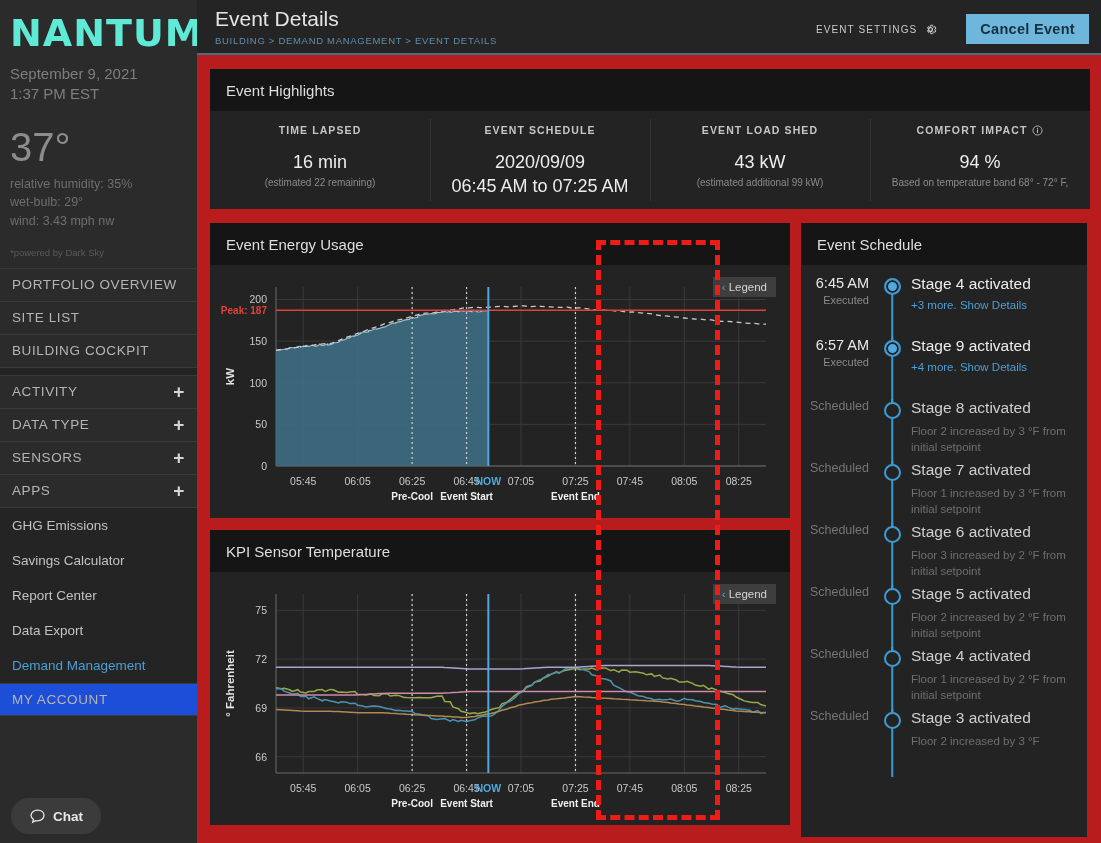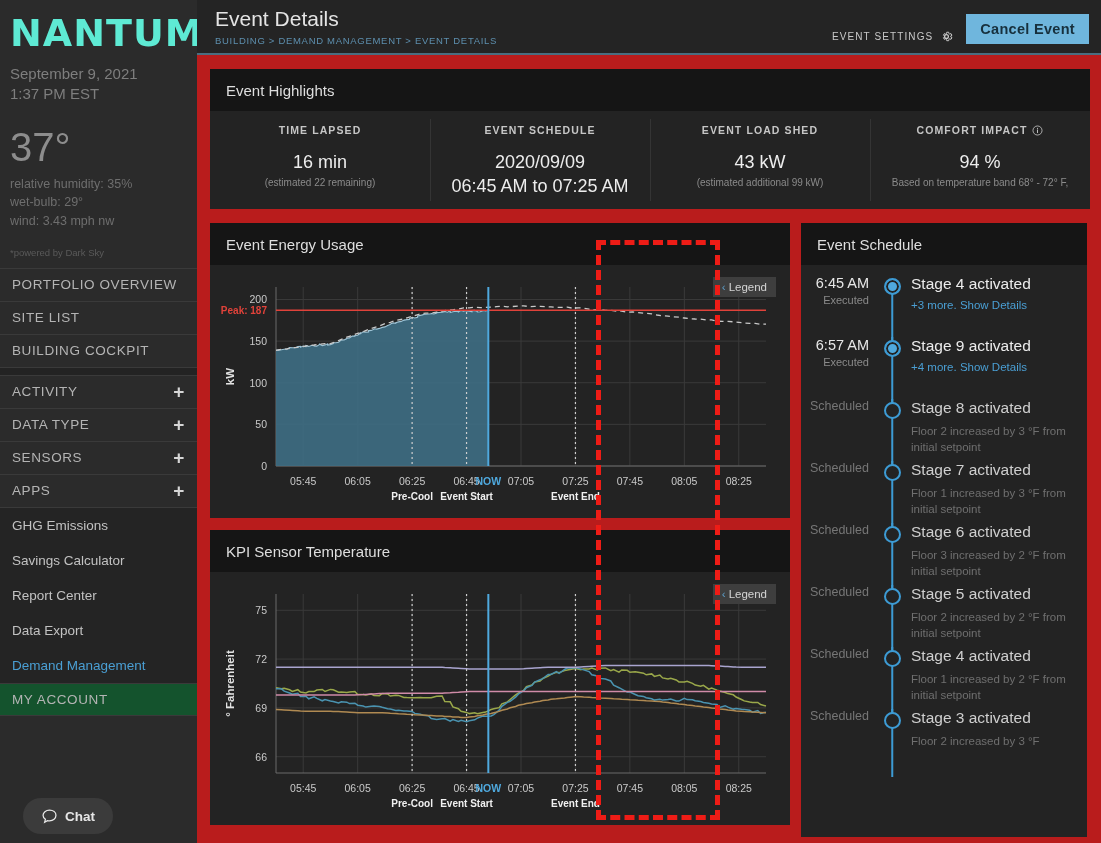--- a/index.html
+++ b/index.html
@@ -24,35 +24,35 @@
   .navitem.caps { text-transform:uppercase; }
   .navitem .plus { margin-left:auto; font-size:19px; color:#d6d6d6; font-weight:bold;
     line-height:1; }
   .navgap { height:8px; background:#232323; border-bottom:1px solid #3a3a3a; }
   .subitem { height:35px; display:flex; align-items:center; padding:0 12px;
     font-size:13.5px; color:#c2c2c2; cursor:pointer; background:#242424; }
   .subitem.active { color:#4a9fd4; }
   .subwrap { background:#86efac; }
   .myacct { height:33px; display:flex; align-items:center; padding:0 12px;
     border-top:1px solid #3a3a3a; border-bottom:1px solid #3a3a3a;
-    font-size:13.5px; color:#b4b4b4; letter-spacing:.6px; background:#14532d;
+    font-size:13.5px; color:#b4b4b4; letter-spacing:.6px; background:#1d4ed8;
     text-transform:uppercase; cursor:pointer; }
-  .chatbtn { position:absolute; left:23px; bottom:9px; width:90px; height:36px;
+  .chatbtn { position:absolute; left:11px; bottom:9px; width:90px; height:36px;
     background:#3b3b3b; border-radius:18px; display:flex; align-items:center;
     justify-content:center; gap:7px; cursor:pointer; }
   .chatbtn span.lbl { font-size:13.5px; font-weight:bold; color:#e6e6e6; }
 
   
   .main { flex:1; height:843px; background:#b91c1c; position:relative; }
   .topbar { height:55px; background:#242424; border-bottom:2px solid #4a6d80;
     display:flex; align-items:flex-start; padding:7px 12px 0 18px; position:relative; }
   .ttl { font-size:21px; color:#e4e4e4; line-height:1.15; }
   .crumb { font-size:9.5px; color:#5d8fae; letter-spacing:.7px; margin-top:4px;
     text-transform:uppercase; }
-  .topright { margin-left:auto; display:flex; align-items:flex-end; gap:12px;
+  .topright { margin-left:auto; display:flex; align-items:center; gap:28px;
     padding-top:7px; }
   .evsettings { font-size:10px; letter-spacing:1.1px; color:#c9c9c9;
     text-transform:uppercase; display:flex; align-items:center; gap:6px; cursor:pointer; }
   .cancelbtn { background:#6fb6dd; color:#17303d; font-size:14.5px; font-weight:bold;
     padding:7px 14px; border:none; cursor:pointer; letter-spacing:.3px; }
 
   .content { padding:14px 11px 0 13px; }
 
   .card { background:#232323; }
   .cardhdr { background:#151515; height:42px; display:flex; align-items:center;

